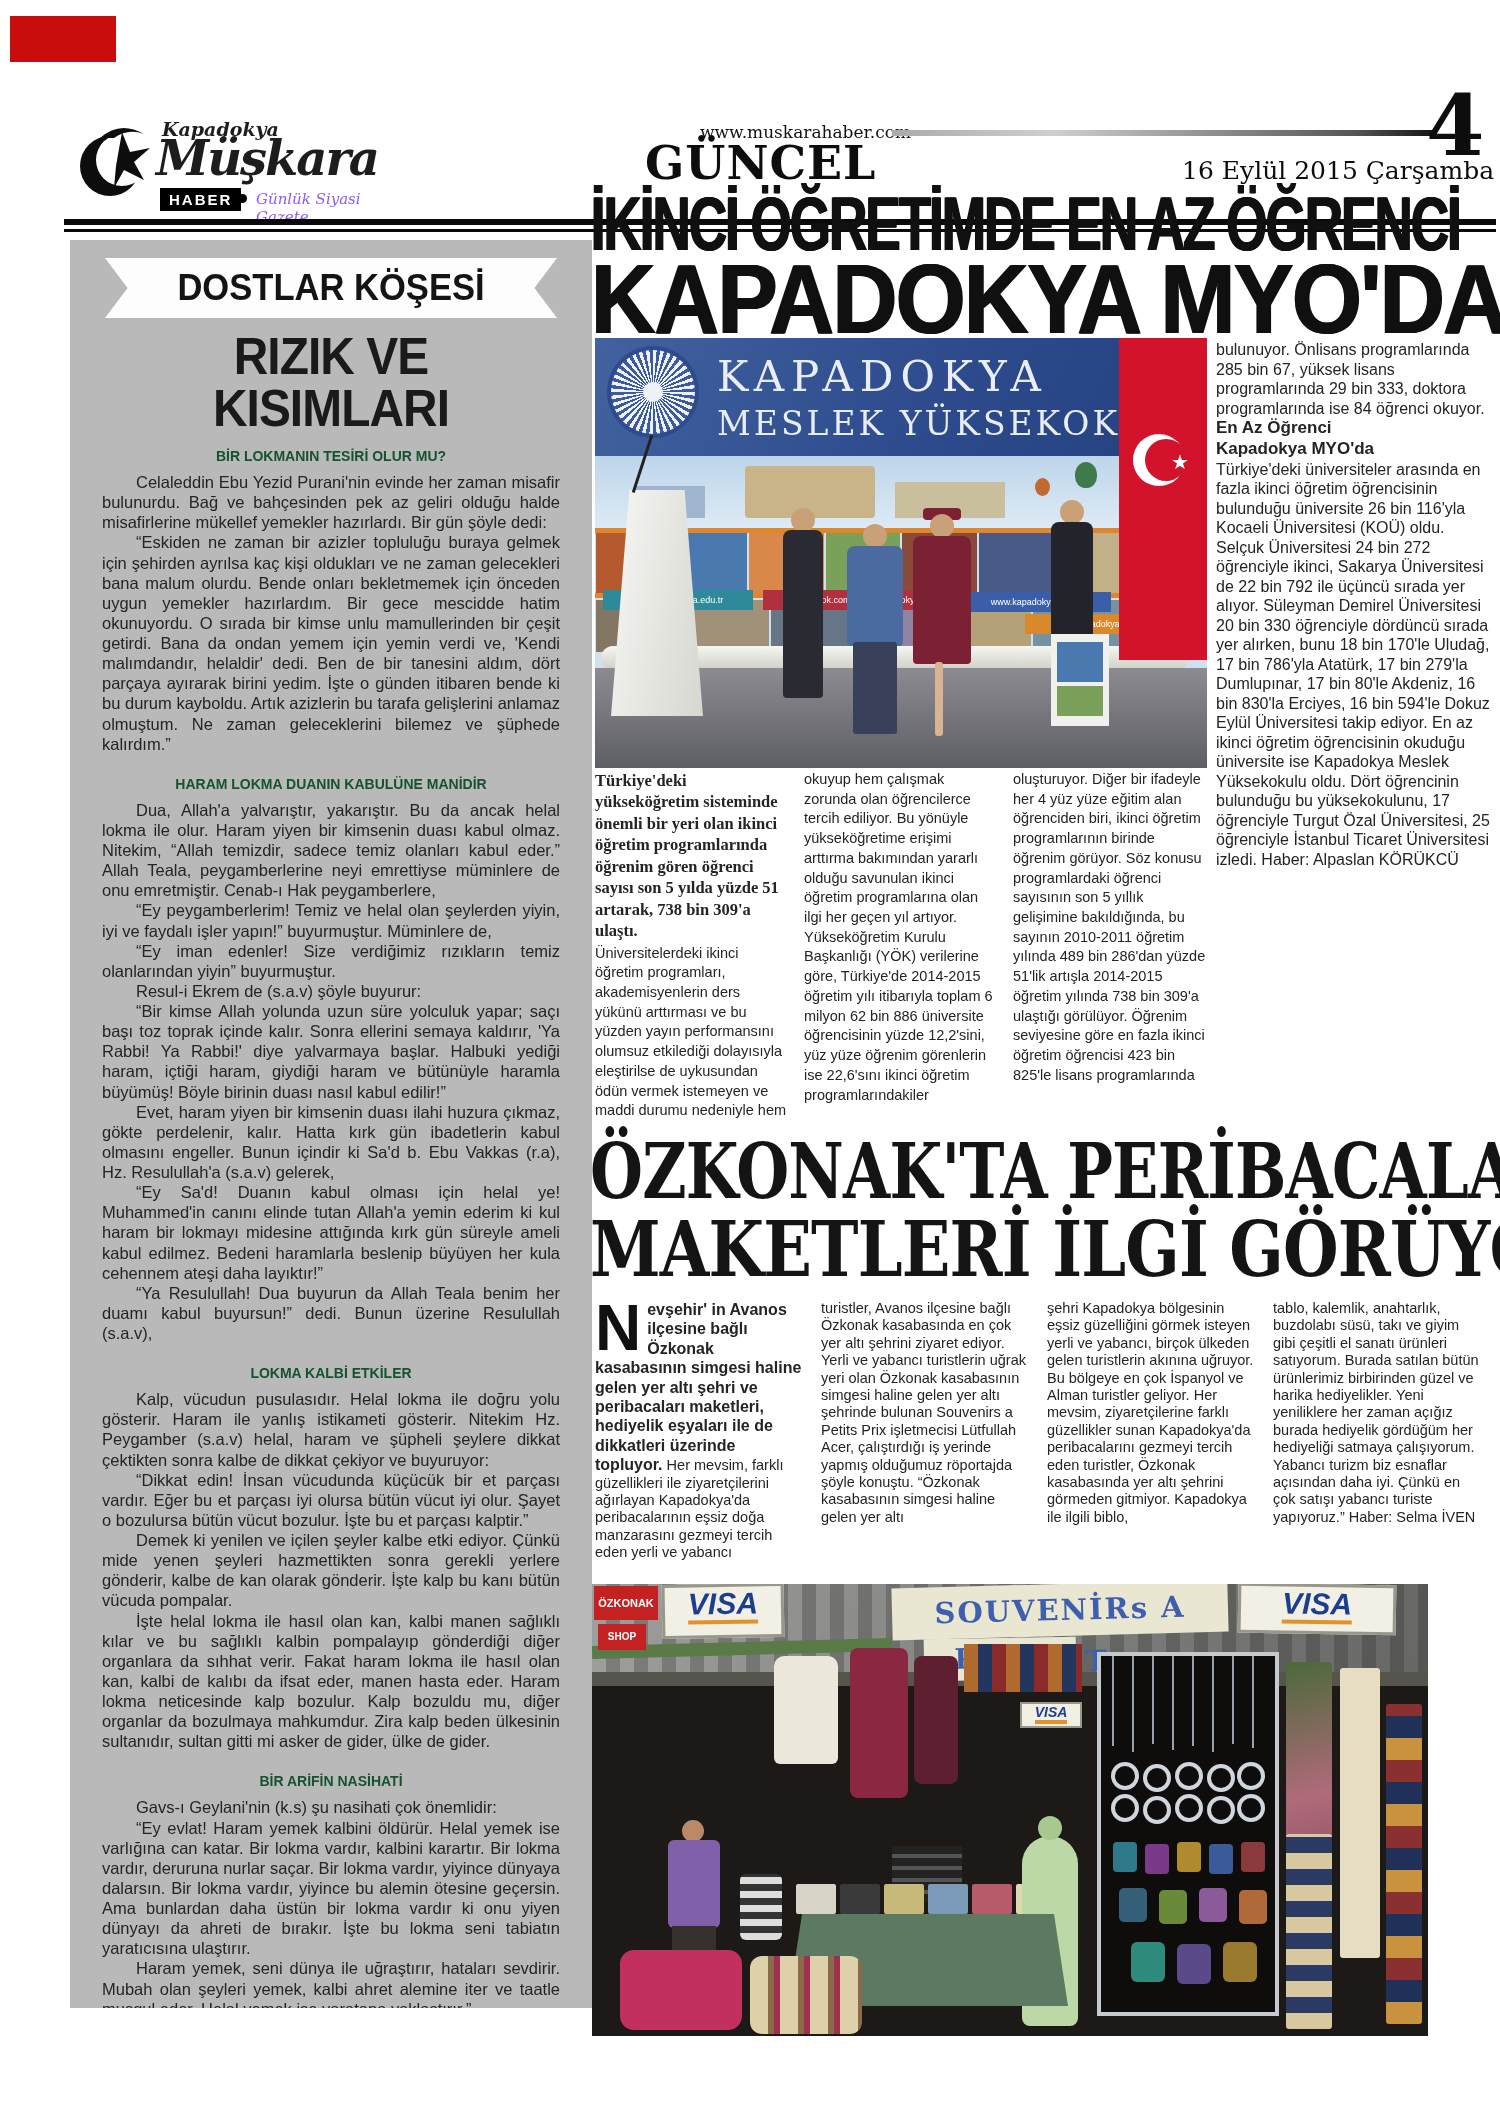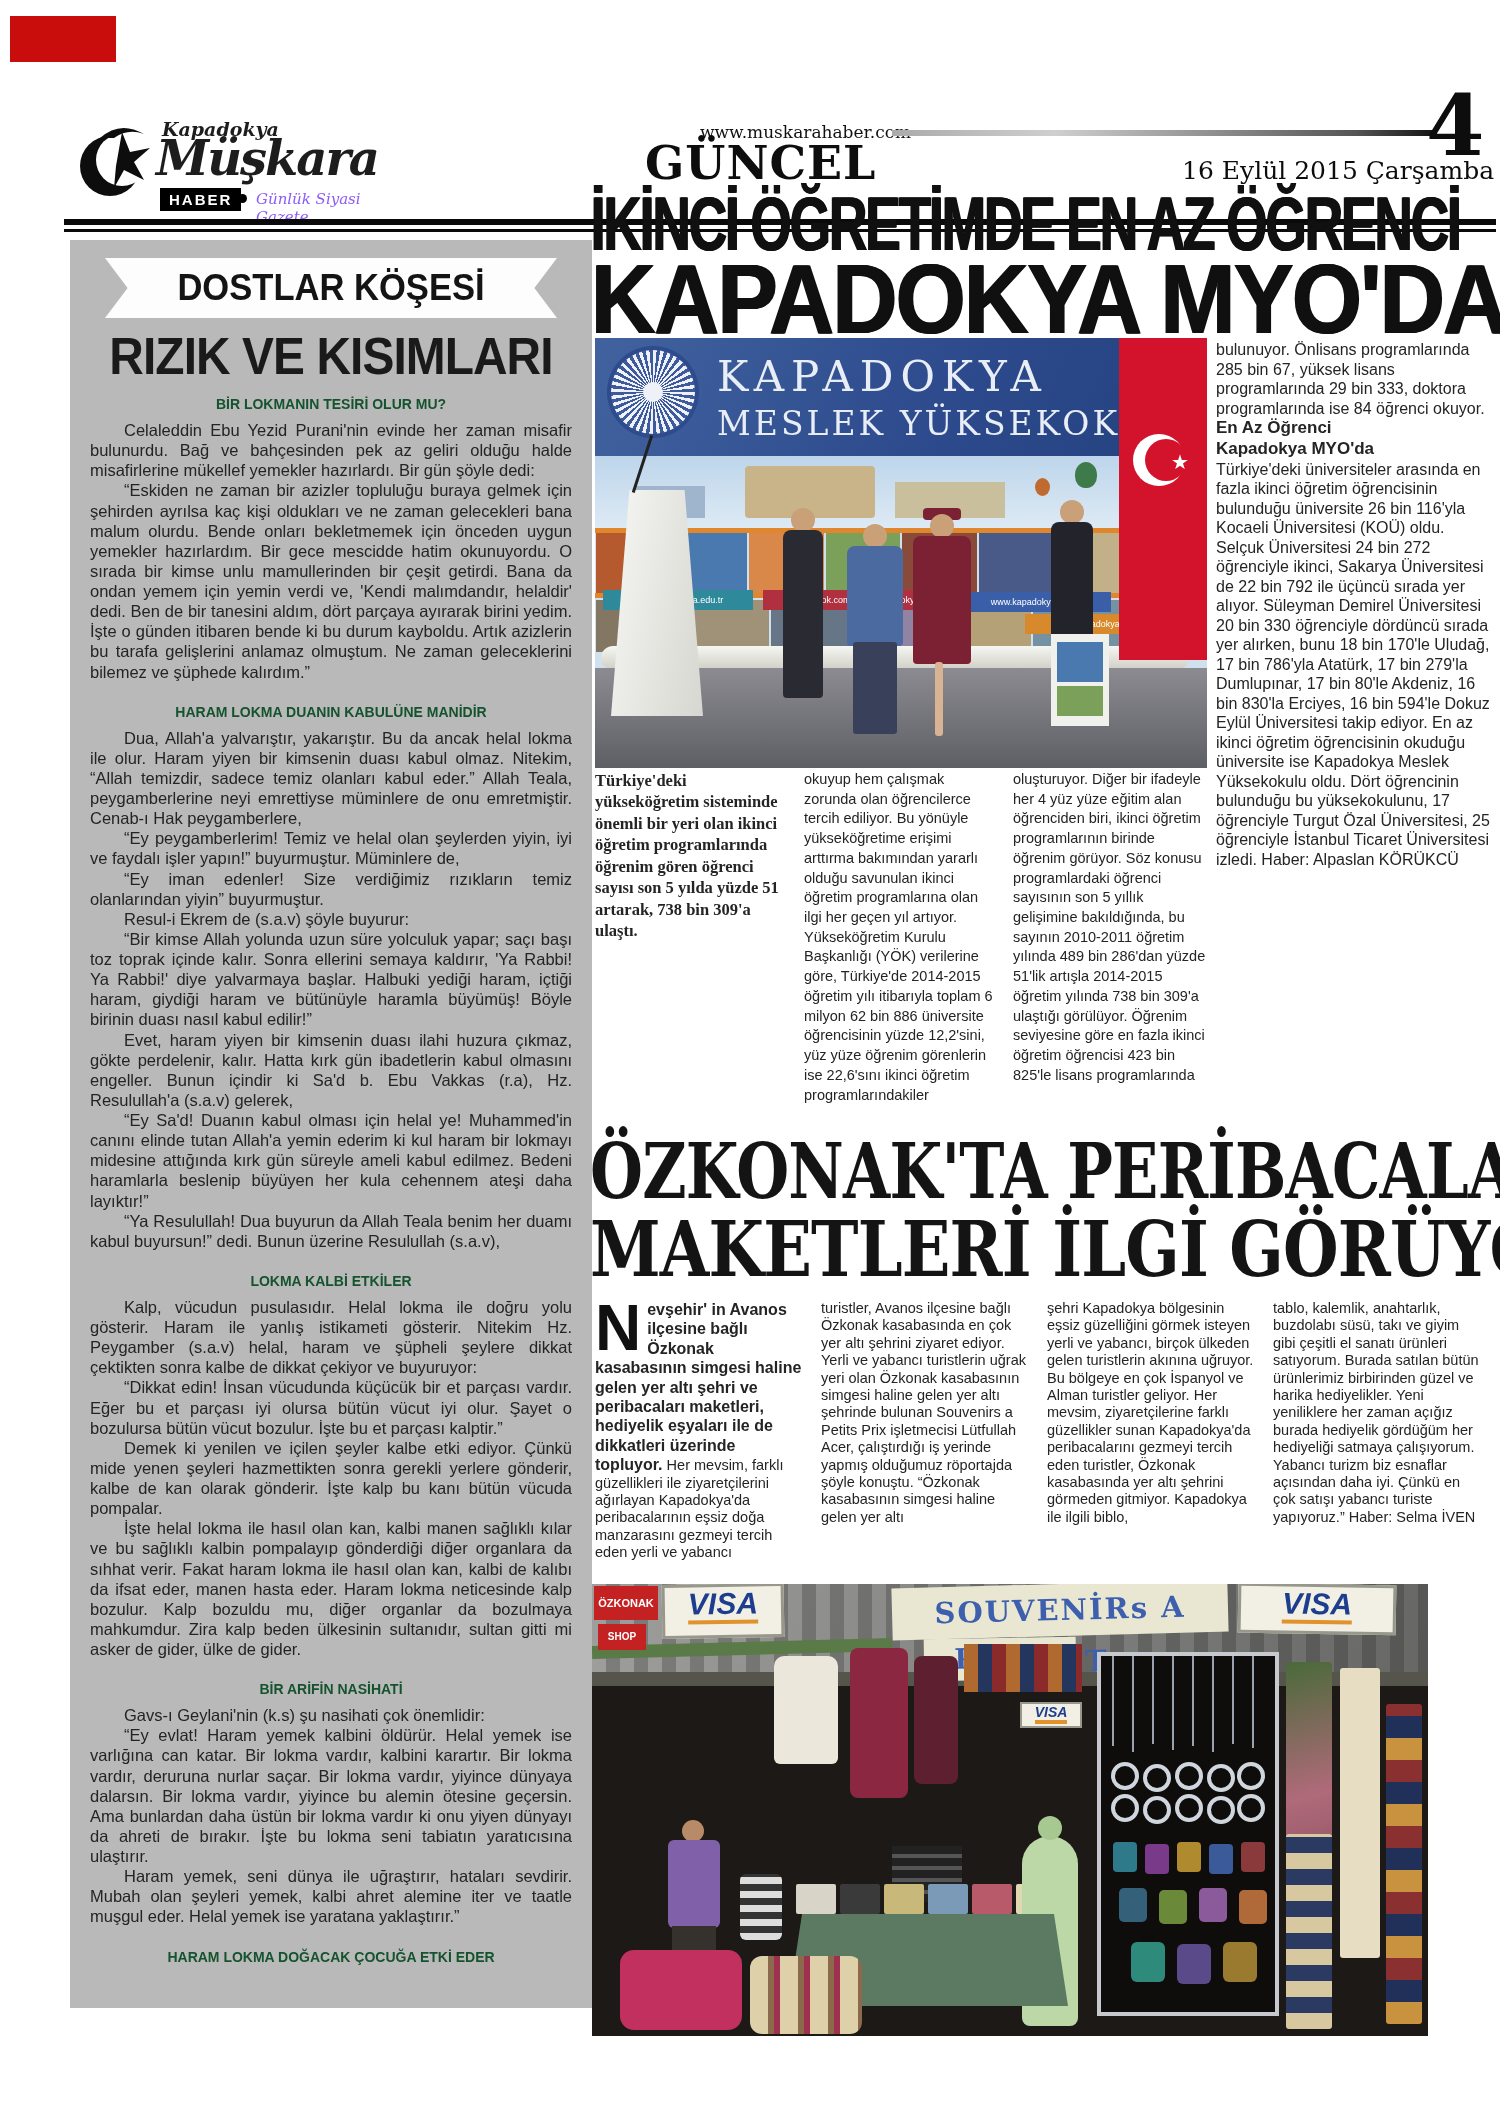--- a/index.html
+++ b/index.html
@@ -21,21 +21,21 @@
   .site-rule{left:892px;top:130px;width:545px;height:6px;
              background:linear-gradient(to right,#aaa,#cfcfcf 30%,#555 85%,#111);}
   .guncel{left:645px;top:136px;font:bold 46px "DejaVu Serif",serif;letter-spacing:1px;color:#0d0d0d;}
   .date{left:1182px;top:156px;font:25px "DejaVu Serif",serif;color:#0d0d0d;}
   .pagenum{left:1426px;top:84px;font:bold 84px "DejaVu Serif",serif;color:#0d0d0d;line-height:1;}
   .rule1{left:64px;top:219px;width:1432px;height:6px;background:#0a0a0a;}
   .rule2{left:64px;top:229px;width:1432px;height:3px;background:#0a0a0a;}
 
   
   .leftcol{left:70px;top:240px;width:522px;height:1768px;background:#b9b9b9;
-           box-sizing:border-box;padding:16px 20px;overflow:hidden;}
+           box-sizing:border-box;padding:16px 32px;overflow:hidden;}
   .ribbon{width:452px;height:60px;margin:2px auto 12px auto;background:#fdfdfd;
           clip-path:polygon(0 0,100% 0,95% 50%,100% 100%,0 100%,5% 50%);
           display:flex;align-items:center;justify-content:center;}
   .ribbon span{font-weight:bold;font-size:36px;letter-spacing:0px;color:#141414;
                display:inline-block;transform:scaleX(0.96);}
   .lc-title{text-align:center;font-weight:bold;font-size:52px;letter-spacing:-1px;color:#1a1a1a;
             transform:scaleX(0.92);transform-origin:50% 50%;margin:4px 0 10px 0;line-height:1;}
   .lc-sub{text-align:center;font-weight:bold;font-size:14px;color:#14532d;margin:14px 0 8px 0;}
   .lc-sub.sp{margin-top:22px;}
   .leftcol p{font-size:16.5px;line-height:1.22;text-align:justify;text-indent:34px;
@@ -313,20 +313,21 @@
       <div class="head"></div>
       <div class="body"></div>
       <div class="legs"></div>
     </div>
   <div class="p1-poster"></div>
 </div>
 
 <div class="abs a1cols">
   <div class="col">
     <div class="a1lead">Türkiye'deki yükseköğretim sisteminde önemli bir yeri olan ikinci öğretim programlarında öğrenim gören öğrenci sayısı son 5 yılda yüzde 51 artarak, 738 bin 309'a ulaştı.</div>
+    <div class="a1rest">Üniversitelerdeki ikinci öğretim programları, akademisyenlerin ders yükünü arttırması ve bu yüzden yayın performansını olumsuz etkilediği dolayısıyla eleştirilse de uykusundan ödün vermek istemeyen ve maddi durumu nedeniyle hem</div>
   </div>
   <div class="col">okuyup hem çalışmak zorunda olan öğrencilerce tercih ediliyor. Bu yönüyle yükseköğretime erişimi arttırma bakımından yararlı olduğu savunulan ikinci öğretim programlarına olan ilgi her geçen yıl artıyor. Yükseköğretim Kurulu Başkanlığı (YÖK) verilerine göre, Türkiye'de 2014-2015 öğretim yılı itibarıyla toplam 6 milyon 62 bin 886 üniversite öğrencisinin yüzde 12,2'sini, yüz yüze öğrenim görenlerin ise 22,6'sını ikinci öğretim programlarındakiler</div>
   <div class="col">oluşturuyor. Diğer bir ifadeyle her 4 yüz yüze eğitim alan öğrenciden biri, ikinci öğretim programlarının birinde öğrenim görüyor. Söz konusu programlardaki öğrenci sayısının son 5 yıllık gelişimine bakıldığında, bu sayının 2010-2011 öğretim yılında 489 bin 286'dan yüzde 51'lik artışla 2014-2015 öğretim yılında 738 bin 309'a ulaştığı görülüyor. Öğrenim seviyesine göre en fazla ikinci öğretim öğrencisi 423 bin 825'le lisans programlarında</div>
 </div>
 
 <div class="abs rightcol">
   <div>bulunuyor. Önlisans programlarında 285 bin 67, yüksek lisans programlarında 29 bin 333, doktora programlarında ise 84 öğrenci okuyor.</div>
   <div class="rc-bold">En Az Öğrenci</div>
   <div class="rc-bold">Kapadokya MYO'da</div>
   <div>Türkiye'deki üniversiteler arasında en fazla ikinci öğretim öğrencisinin bulunduğu üniversite 26 bin 116'yla Kocaeli Üniversitesi (KOÜ) oldu. Selçuk Üniversitesi 24 bin 272 öğrenciyle ikinci, Sakarya Üniversitesi de 22 bin 792 ile üçüncü sırada yer alıyor. Süleyman Demirel Üniversitesi 20 bin 330 öğrenciyle dördüncü sırada yer alırken, bunu 18 bin 170'le Uludağ, 17 bin 786'yla Atatürk, 17 bin 279'la Dumlupınar, 17 bin 80'le Akdeniz, 16 bin 830'la Erciyes, 16 bin 594'le Dokuz Eylül Üniversitesi takip ediyor. En az ikinci öğretim öğrencisinin okuduğu üniversite ise Kapadokya Meslek Yüksekokulu oldu. Dört öğrencinin bulunduğu bu yüksekokulunu, 17 öğrenciyle Turgut Özal Üniversitesi, 25 öğrenciyle İstanbul Ticaret Üniversitesi izledi. Haber: Alpaslan KÖRÜKCÜ</div>

